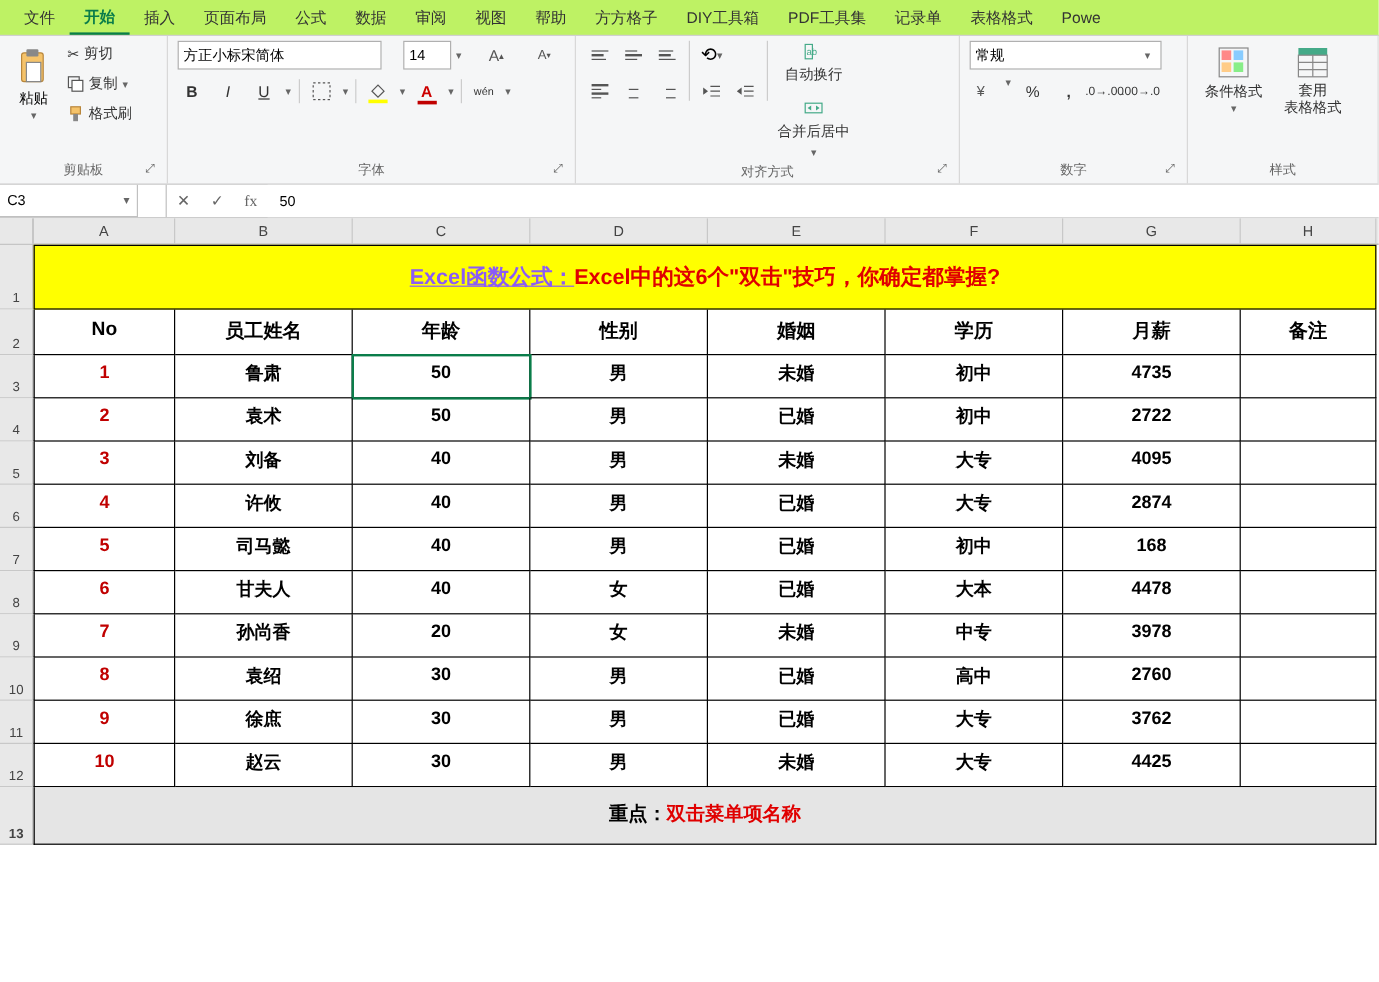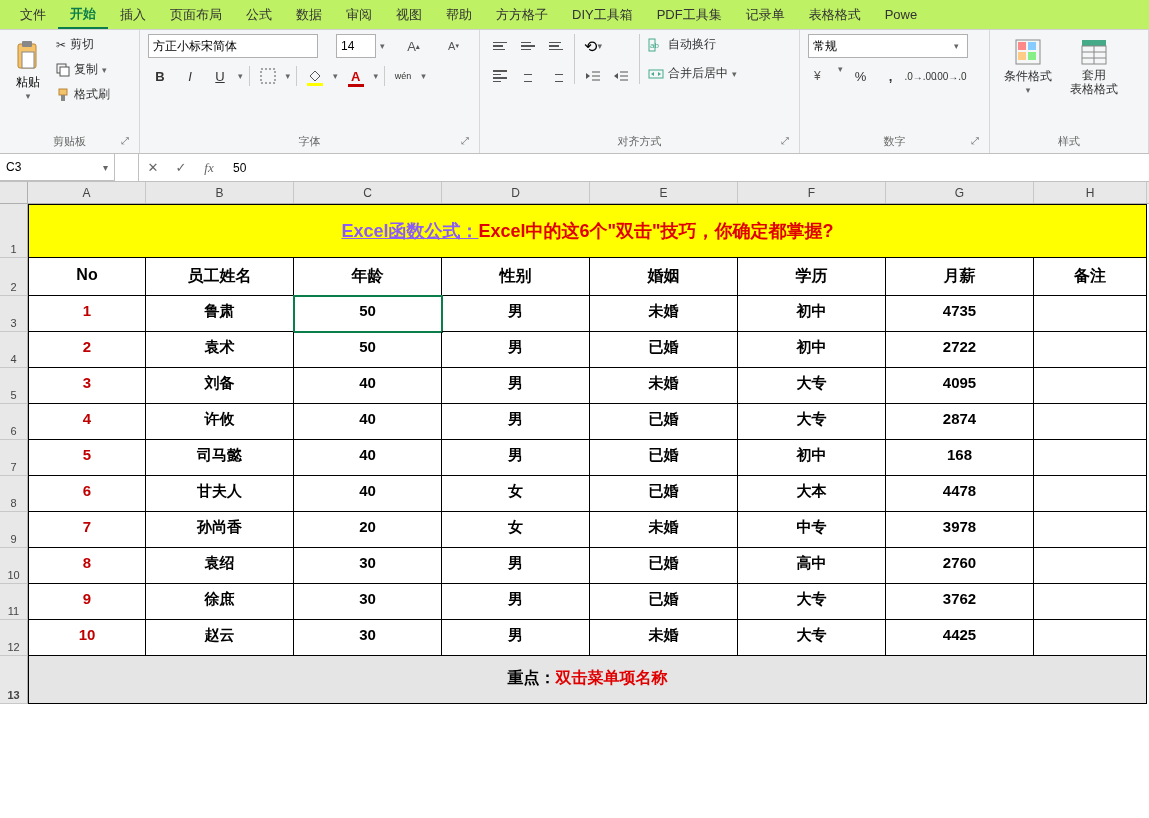--- a/index.html
+++ b/index.html
@@ -37,37 +37,37 @@
 .color-swatch { width: 16px; height: 3px; display: block; }
 
 
 .align-col { display: flex; flex-direction: column; gap: 6px; }
 .align-row { display: flex; gap: 4px; }
 .align-btn { width: 24px; height: 24px; display: flex; align-items: center; justify-content: center; cursor: pointer; }
 .align-lines { display: flex; flex-direction: column; gap: 2px; width: 14px; }
 .align-lines span { height: 1.5px; background: #555; }
 
 
-.wm-item { display: flex; align-items: center; gap: 4px; font-size: 12px; color: #333; cursor: pointer; padding: 2px; white-space: nowrap; }
+.wm-item { display: flex; align-items: center; gap: 4px; font-size: 12px; color: #333; cursor: pointer; padding: 2px; white-space: nowrap; flex-direction: column; }
 
 
 .num-fmt { width: 160px; height: 24px; border: 1px solid #b0b0b0; background: #fff; font-size: 12px; padding: 2px 4px; }
 .num-row2 { display: flex; gap: 6px; margin-top: 6px; }
 
 
 .style-btn { display: flex; flex-direction: column; align-items: center; cursor: pointer; padding: 2px 6px; font-size: 12px; color: #333; }
 .style-icon { width: 32px; height: 32px; display: flex; align-items: center; justify-content: center; }
 
 
 .formula-bar { display: flex; height: 28px; border-bottom: 1px solid #c0c0c0; align-items: stretch; background: #fff; }
 .name-box { width: 115px; border: 1px solid #c0c0c0; border-top: none; border-left: none; display: flex; align-items: center; padding: 0 6px; font-size: 12px; position: relative; }
 .name-box::after { content: "▾"; position: absolute; right: 6px; font-size: 10px; color: #666; }
 .fb-sep { width: 24px; border-right: 1px solid #c0c0c0; }
 .fb-btn { width: 28px; display: flex; align-items: center; justify-content: center; cursor: pointer; color: #666; font-size: 13px; }
-.fb-fx { font-style: italic; font-family: serif; }
+.fb-fx { font-family: serif; }
 .formula-input { flex: 1; border: none; padding: 0 10px; font-size: 12px; outline: none; }
 
 
 .grid-wrap { position: relative; }
 .col-headers { display: flex; background: #e8e8e8; border-bottom: 1px solid #b0b0b0; height: 22px; }
 .corner { width: 28px; background: #e8e8e8; border-right: 1px solid #b0b0b0; }
 .col-h { border-right: 1px solid #c8c8c8; text-align: center; font-size: 12px; color: #444; line-height: 22px; }
 .row { display: flex; }
 .row-h { width: 28px; background: #e8e8e8; border-right: 1px solid #b0b0b0; border-bottom: 1px solid #c8c8c8; text-align: center; font-size: 11px; color: #444; display: flex; align-items: flex-end; justify-content: center; padding-bottom: 2px; }
 .cell { border-right: 1px solid #d4d4d4; border-bottom: 1px solid #d4d4d4; }

